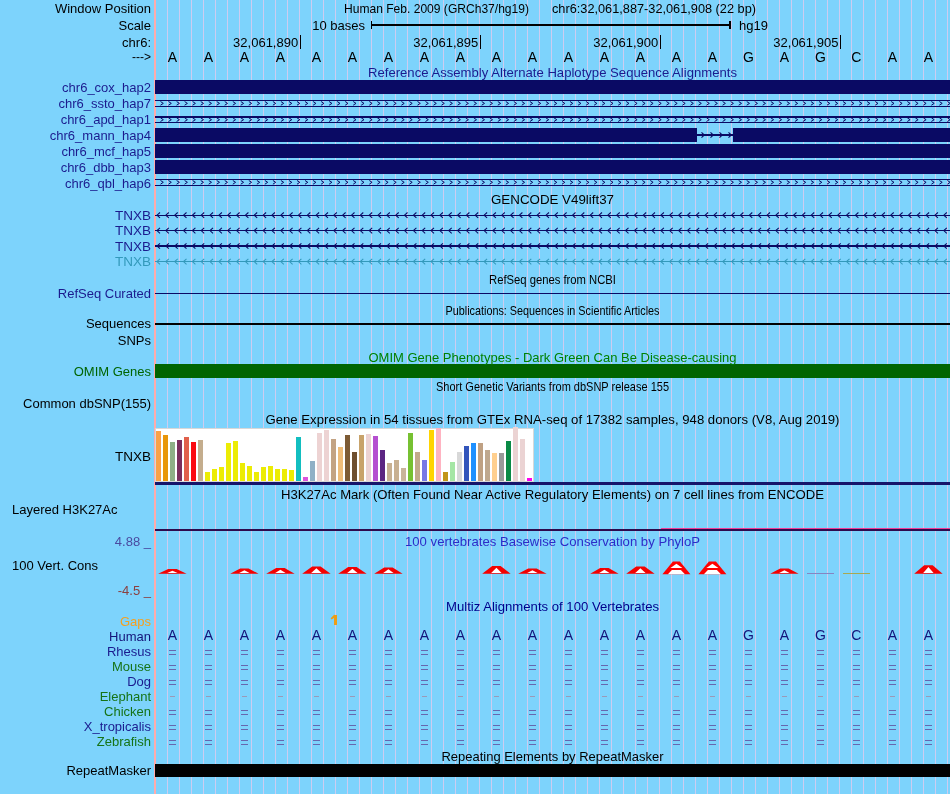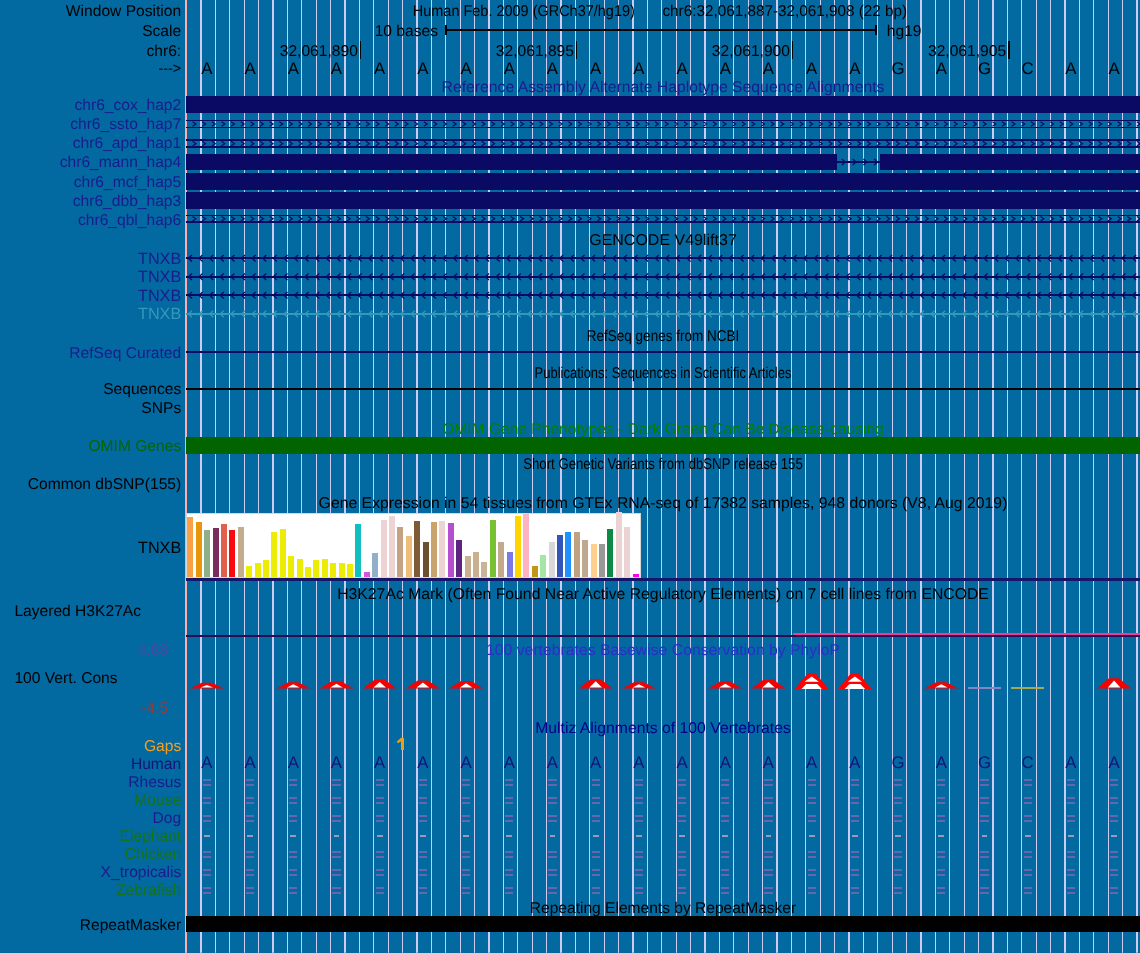--- a/index.html
+++ b/index.html
@@ -1,15 +1,15 @@
 <!DOCTYPE html>
 <html><head><meta charset="utf-8"><style>
 html,body{margin:0;padding:0;background:#fff;}
 </style></head><body>
-<div style="position:relative;width:950px;height:794px;overflow:hidden;background:#0369a1;opacity:.999;will-change:transform">
+<div style="position:relative;width:950px;height:794px;overflow:hidden;background:#7dd3fc;opacity:.999;will-change:transform">
 <svg width="950" height="794" font-family="Liberation Sans, sans-serif" shape-rendering="crispEdges">
 <rect x="155.00" y="0" width="1" height="794" fill="#ccccf0"></rect>
 <rect x="167.00" y="0" width="1" height="794" fill="#ccccf0"></rect>
 <rect x="179.00" y="0" width="1" height="794" fill="#ccccf0"></rect>
 <rect x="191.00" y="0" width="1" height="794" fill="#ccccf0"></rect>
 <rect x="203.00" y="0" width="1" height="794" fill="#ccccf0"></rect>
 <rect x="215.00" y="0" width="1" height="794" fill="#ccccf0"></rect>
 <rect x="227.00" y="0" width="1" height="794" fill="#ccccf0"></rect>
 <rect x="239.00" y="0" width="1" height="794" fill="#ccccf0"></rect>
 <rect x="251.00" y="0" width="1" height="794" fill="#ccccf0"></rect>

